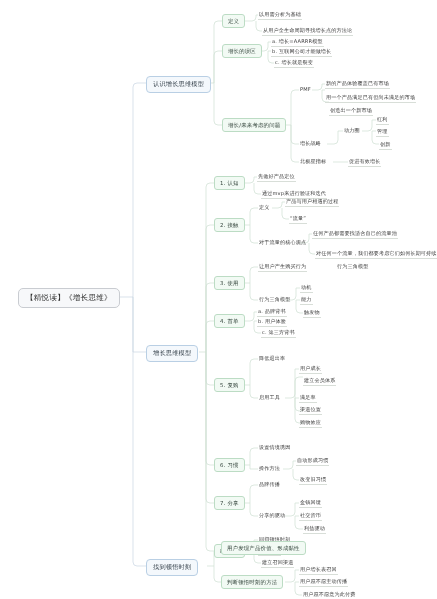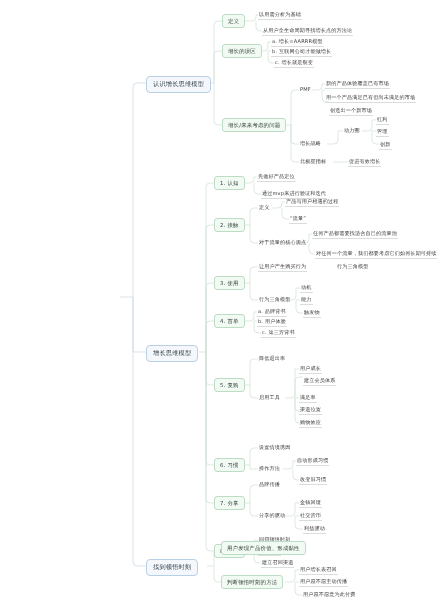--- a/index.html
+++ b/index.html
@@ -159,20 +159,21 @@
       <path d="M207 566 H214"></path>
       <path d="M214 566 V552 Q214 548 218 548 H221"></path>
       <path d="M214 566 V578 Q214 582 218 582 H221"></path>
 
       <path d="M285 582 H291 Q295 582 295 578 V570 H299"></path>
       <path d="M295 582 H299"></path>
       <path d="M295 582 V591 Q295 595 299 595 H302"></path>
     </g>
   </svg>
 
+  <div class="node root" style="left:18px; top:288px;">【精悦读】《增长思维》</div>
 
   <div class="node lvl1" style="left:146px; top:76px;">认识增长思维模型</div>
   <div class="node lvl1" style="left:146px; top:345px;">增长思维模型</div>
   <div class="node lvl1" style="left:146px; top:559px;">找到顿悟时刻</div>
 
   <div class="node lvl2" style="left:222px; top:14px;">定义</div>
   <div class="node lvl2" style="left:222px; top:44px;">增长的误区</div>
   <div class="node lvl2" style="left:222px; top:118px;">增长/未来考虑的问题</div>
 
   <div class="node leaf" style="left:258px; top:11px;">以用需分析为基础</div>

